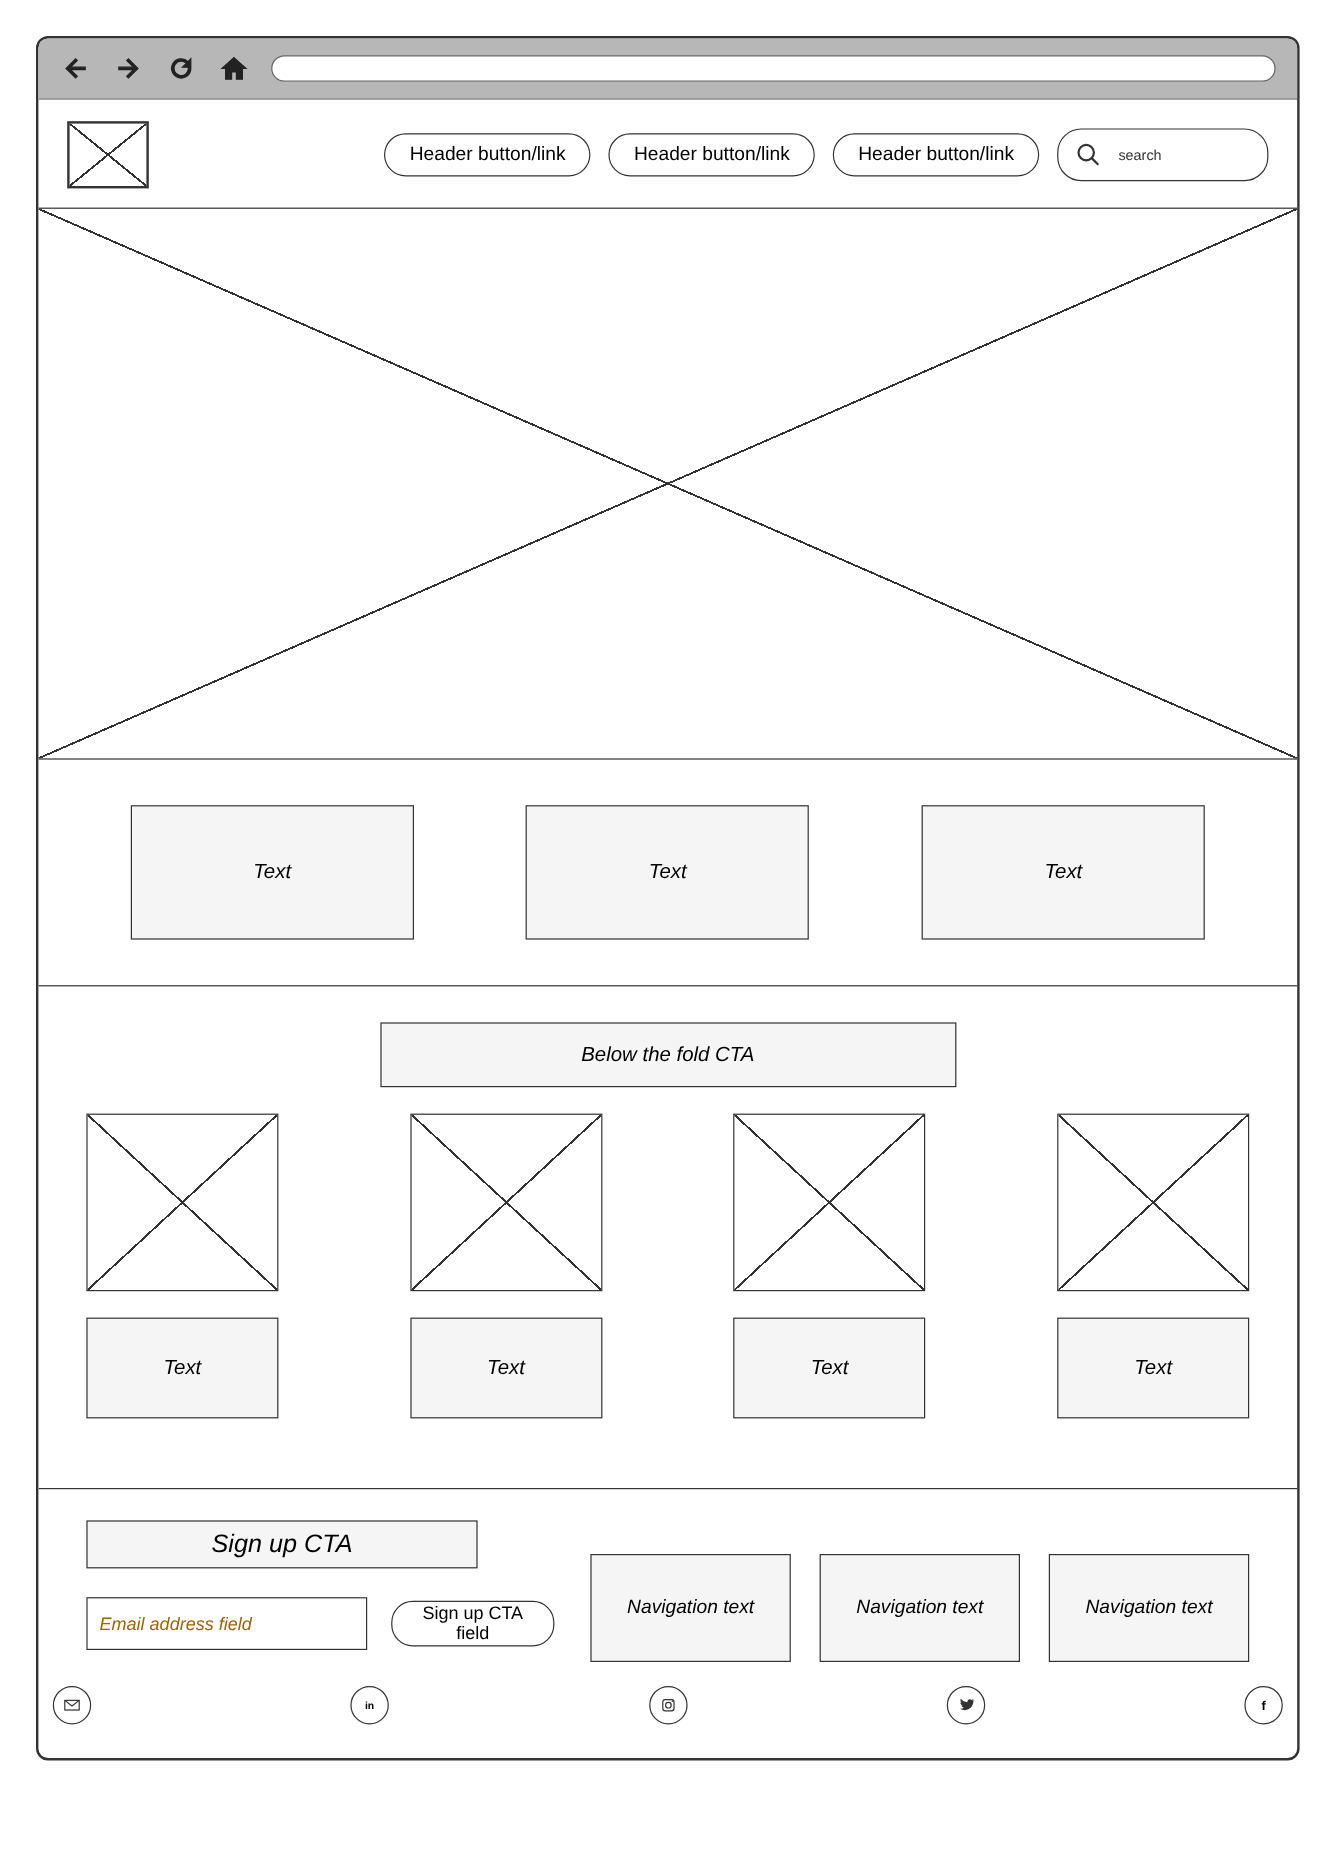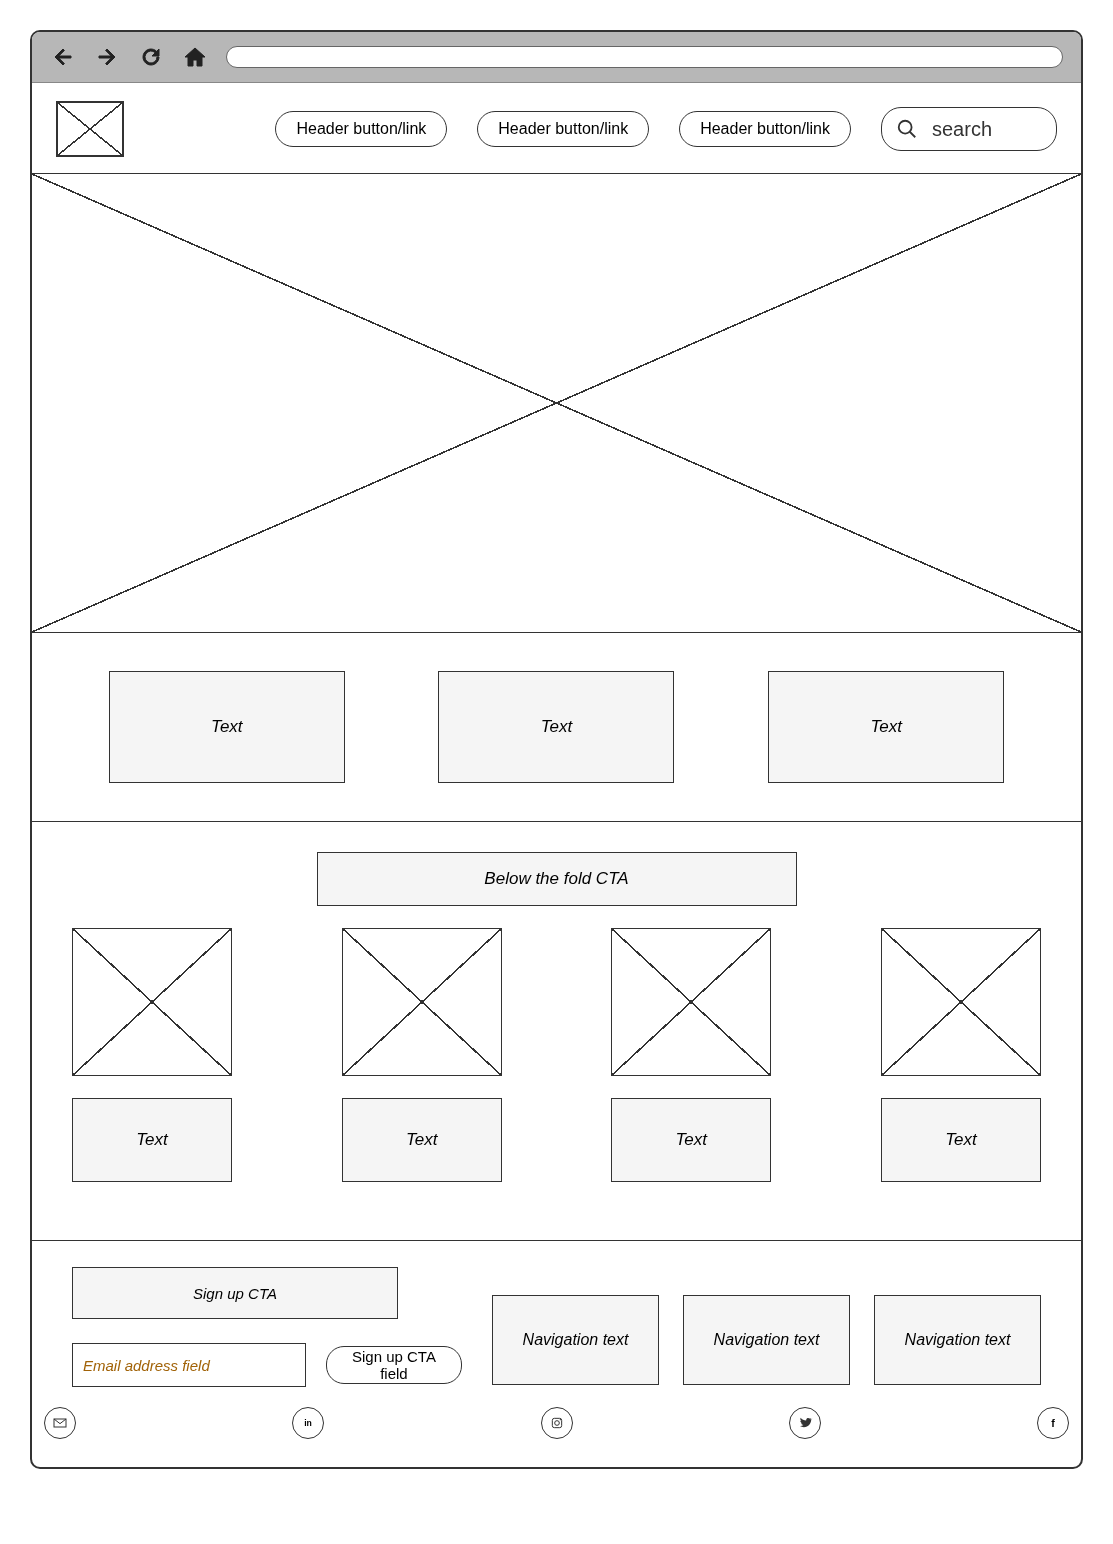--- a/index.html
+++ b/index.html
@@ -40,21 +40,21 @@
   background: #fff;
   border: 1px solid #666;
   border-radius: 12px;
 }
 .page-content {
   padding: 12px 12px 20px 12px;
 }
 .header-bar {
   display: flex;
   align-items: center;
-  gap: 30px;
+  gap: 15px;
   padding: 6px 12px 16px 12px;
 }
 .logo-placeholder {
   width: 68px;
   height: 56px;
   border: 2px solid #333;
   position: relative;
   flex-shrink: 0;
 }
 .x-cross::before, .x-cross::after {
@@ -81,21 +81,21 @@
   border: 1.5px solid #333;
   border-radius: 20px;
   height: 44px;
   width: 176px;
   display: flex;
   align-items: center;
   padding: 0 14px;
   gap: 14px;
 }
 .search-box .s-icon { width: 22px; height: 22px; }
-.search-box span { font-size: 20px; color: #333; }
+.search-box span { font-size: 12px; color: #333; }
 .hero-block {
   height: 460px;
   position: relative;
   border: 1.5px solid #333;
   border-left: none;
   border-right: none;
   margin: 0 -12px 0 -12px;
 }
 .three-up {
   display: flex;
@@ -162,26 +162,26 @@
   margin: 0 -12px;
   padding: 22px 40px 6px 40px;
   display: flex;
   gap: 30px;
 }
 .signup-col { width: 390px; flex-shrink: 0; }
 .signup-cta {
   border: 1.5px solid #333;
   background: #f5f5f5;
   width: 326px;
-  height: 52px;
-  display: flex;
-  align-items: center;
-  justify-content: center;
-  font-style: italic;
-  font-size: 15px;
+  height: 40px;
+  display: flex;
+  align-items: center;
+  justify-content: center;
+  font-style: italic;
+  font-size: 21px;
   margin-bottom: 24px;
 }
 .signup-row {
   display: flex;
   gap: 20px;
   align-items: center;
 }
 .email-field {
   border: 1.5px solid #333;
   background: #fff;

